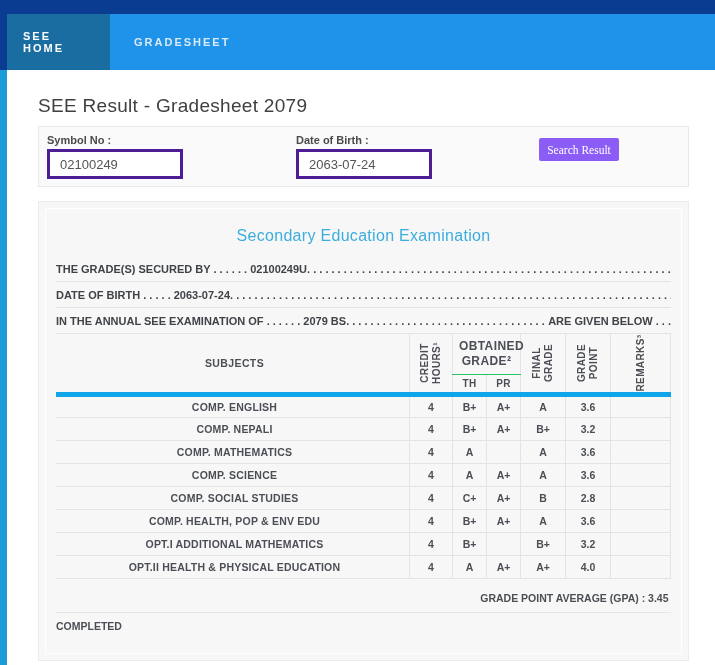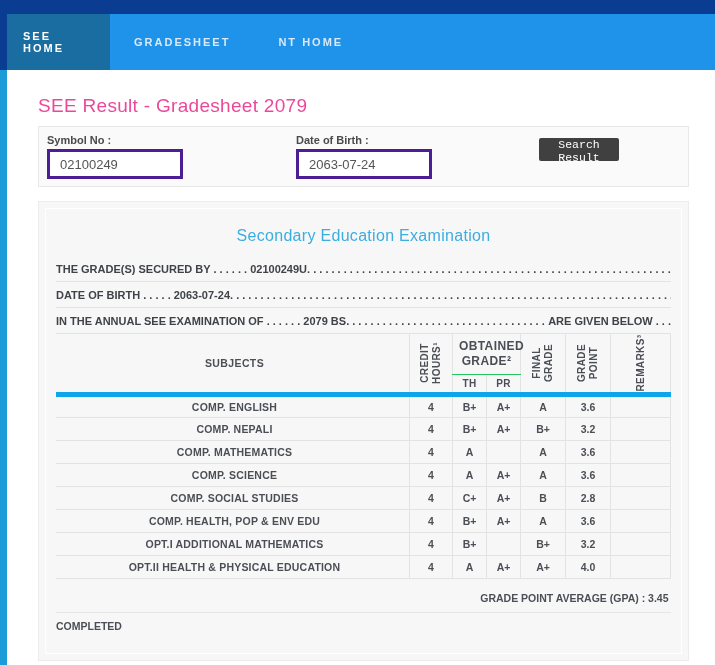--- a/index.html
+++ b/index.html
@@ -17,38 +17,38 @@
   .navy-sliver { position:absolute; left:0; top:0; width:7px; height:70px; background:#0a3d91; }
   .cyan-strip { position:absolute; left:0; top:70px; width:7px; height:595px; background:#1b9cd8; }
   .nav-tab {
     display:flex; align-items:center; justify-content:center;
     font-size:11px; font-weight:700; letter-spacing:2px;
     color:#d9e9f7; cursor:pointer; padding:0 24px;
   }
   .nav-tab.active { background:#1a6da1; color:#ffffff; width:103px; padding:16px; }
   
   .page { padding:25px 26px 0 38px; }
-  .page-title { color:#ec4899; font-size:19px; font-weight:400; letter-spacing:0.3px; margin-bottom:9px; }
+  .page-title { color:#404040; font-size:19px; font-weight:400; letter-spacing:0.3px; margin-bottom:9px; }
   
   .form-panel {
     position:relative; height:61px; background:#fafafa;
     border:1px solid #e8e8e8; margin-bottom:14px;
   }
   .form-group { position:absolute; top:5px; }
   .form-group.symbol { left:8px; }
   .form-group.dob { left:257px; }
   .form-label { display:block; font-size:11px; font-weight:700; color:#4a4a4a; margin:2px 0 3px 0; }
   .form-input {
     width:136px; height:30px; border:3px solid #4c1d95; background:#ffffff;
     font-family:"Liberation Sans", sans-serif; font-size:13px; color:#555; padding:0 10px; outline:none;
   }
   .search-btn {
     position:absolute; left:500px; top:11px; width:80px; height:23px;
-    background:#404040; color:#ffffff; border:none; border-radius:2px;
-    font-family:Liberation Mono, monospace; font-size:11.5px; cursor:pointer;
+    background:#8b5cf6; color:#ffffff; border:none; border-radius:2px;
+    font-family:Liberation Serif, serif; font-size:11.5px; cursor:pointer;
   }
   
   .sheet-panel { background:#f7f7f7; border:1px solid #ececec; padding:6px; height:460px; }
   .sheet-inner { border:1px solid #ffffff; height:100%; padding:8px 10px 0 10px; overflow:hidden; }
   .sheet-heading { text-align:center; color:#3caddf; font-size:16px; margin-top:10px; letter-spacing:0.3px; }
   .sheet-subheading { text-align:center; color:#333; font-size:11px; font-weight:700; margin-top:9px; letter-spacing:0.3px; }
   .info-lines { margin-top:11px; }
   .info-row {
     display:flex; align-items:center; height:26px;
     border-bottom:1px solid #e3e3e3;
@@ -84,21 +84,20 @@
 </head>
 <body>
 
 <div class="top-band"></div>
 <div class="navy-sliver"></div>
 <div class="cyan-strip"></div>
 
 <div class="navbar">
   <div class="nav-tab active">SEE HOME</div>
   <div class="nav-tab">GRADESHEET</div>
-  <div class="nav-tab">NT HOME</div>
 </div>
 
 <div class="page">
   <div class="page-title">SEE Result - Gradesheet 2079</div>
 
   <div class="form-panel">
     <div class="form-group symbol">
       <label class="form-label">Symbol No :</label>
       <input class="form-input" type="text" value="02100249" style="">
     </div>

